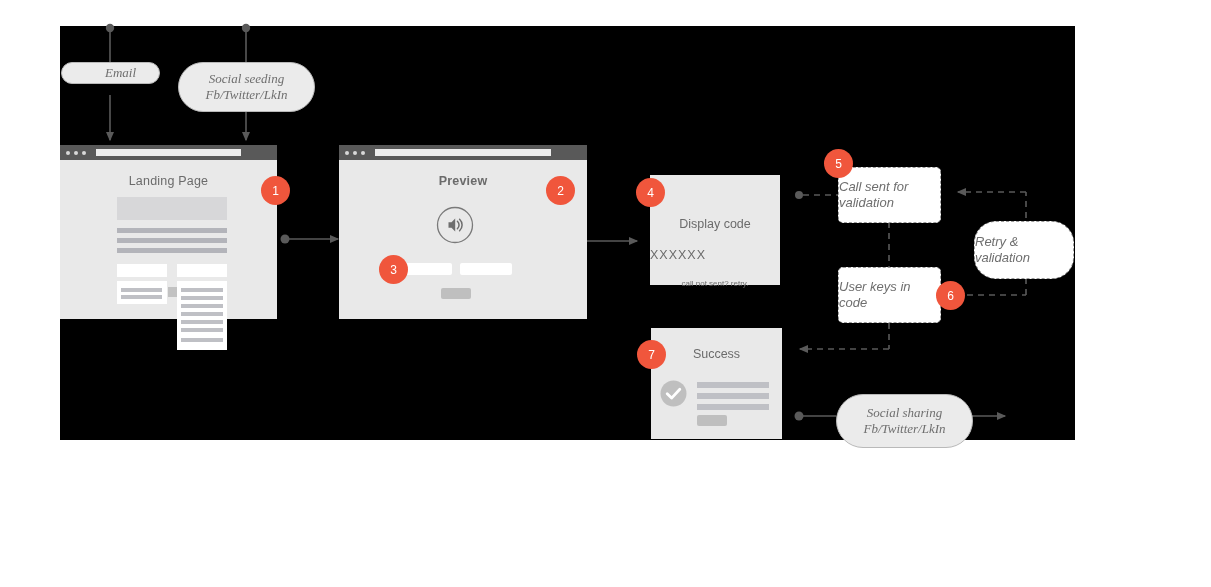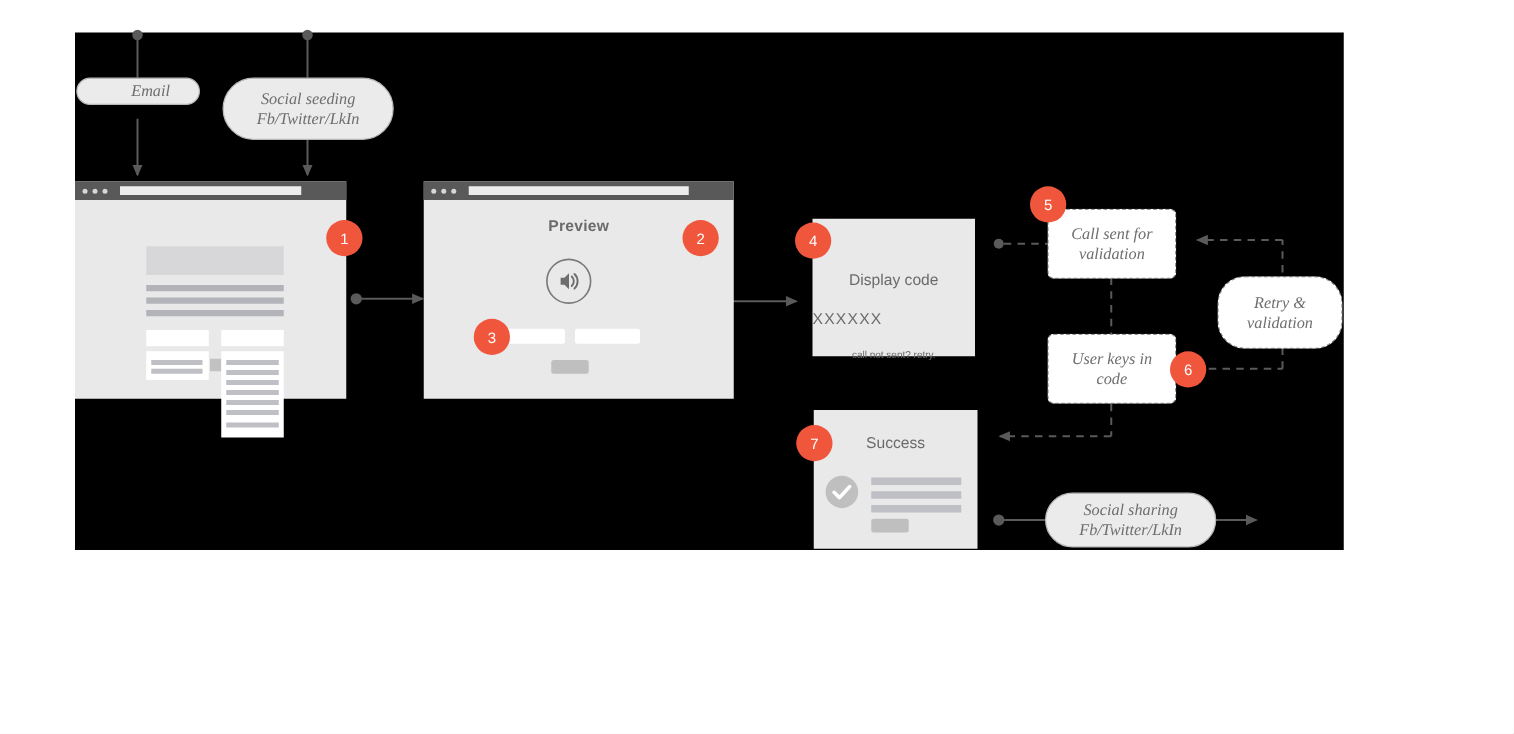--- a/index.html
+++ b/index.html
@@ -34,22 +34,22 @@
 
   
   .card{position:absolute;background:#e9e9e9;box-sizing:border-box;}
   .card-title{text-align:center;color:#6b6b6b;font-size:12.5px;}
   .code-text{text-align:left;color:#6b6b6b;font-size:12.5px;letter-spacing:1px;}
   .note-text{text-align:center;color:#6b6b6b;font-size:8px;}
 
   
   .dbox{
     position:absolute;background:#ffffff;border:1.5px dashed #9a9a9a;border-radius:5px;
-    display:flex;align-items:center;justify-content:center;text-align:center;
-    font-family:Liberation Serif, serif;font-style:italic;color:#6e6e6e;
+    display:flex;align-items:flex-start;justify-content:center;text-align:center;
+    font-family:Liberation Sans, sans-serif;font-style:italic;color:#6e6e6e;
     font-size:13px;line-height:1.22;box-sizing:border-box;
   }
 
   
   .badge{
     position:absolute;width:29px;height:29px;border-radius:50%;background:#f0563c;
     color:#ffffff;font-size:12px;display:flex;align-items:center;justify-content:center;
     font-family:"Liberation Sans",sans-serif;
   }
 
@@ -113,20 +113,21 @@
     <span>Fb/Twitter/LkIn</span>
   </div>
 
   <div class="browser" style="left:60px;top:145px;width:217px;height:174px;">
     <div class="titlebar">
       <div class="dot"></div>
       <div class="dot"></div>
       <div class="dot"></div>
       <div class="addr"></div>
     </div>
+    <div class="win-title">Landing Page</div>
   </div>
 
   <div class="hero" style="left:117px;top:197px;width:110px;height:23px;"></div>
   <div class="barline" style="left:117px;top:228px;width:110px;height:5px;"></div>
   <div class="barline" style="left:117px;top:238px;width:110px;height:5px;"></div>
   <div class="barline" style="left:117px;top:248px;width:110px;height:5px;"></div>
   <div class="whitebox" style="left:117px;top:264px;width:50px;height:13px;"></div>
   <div class="whitebox" style="left:177px;top:264px;width:50px;height:13px;"></div>
   <div class="whitebox" style="left:117px;top:281px;width:50px;height:23px;"></div>
   <div class="smallbar" style="left:121px;top:288px;width:41px;height:4px;"></div>
@@ -212,17 +213,17 @@
   </div>
   <div class="badge" style="left:936px;top:281px;">
     <span>6</span>
   </div>
 
   <div class="dbox" style="left:974px;top:221px;width:100px;height:58px;flex-direction:column;border-radius:22px;">
     <span>Retry &amp;</span>
     <span>validation</span>
   </div>
 
-  <div class="pill" style="left:836px;top:394px;width:137px;height:44px;font-size:13px;flex-direction:column;">
+  <div class="pill" style="left:836px;top:394px;width:137px;height:54px;font-size:13px;flex-direction:column;">
     <span>Social sharing</span>
     <span>Fb/Twitter/LkIn</span>
   </div>
 </div>
 
 </body></html>

